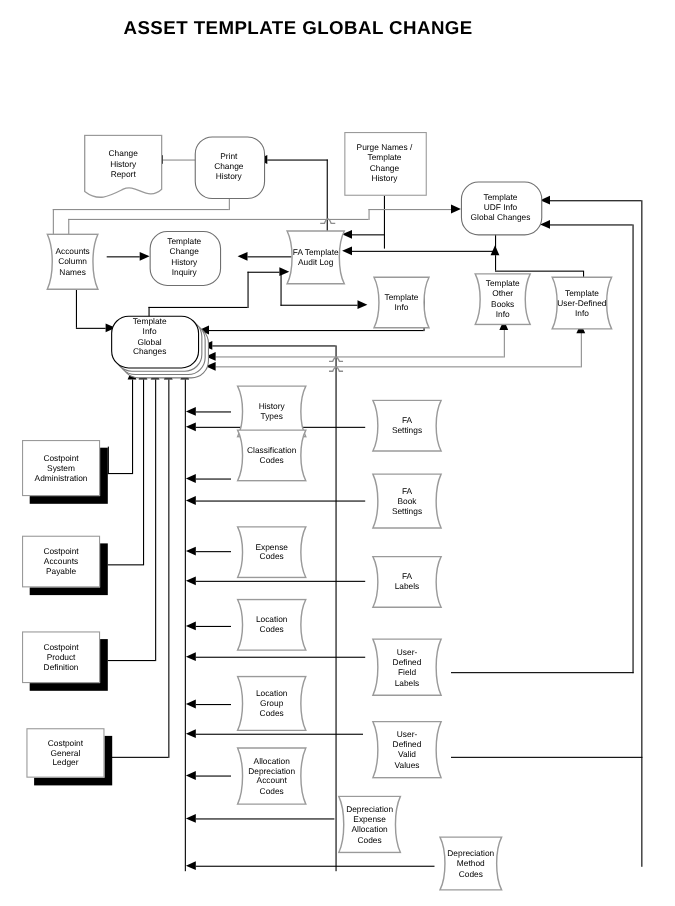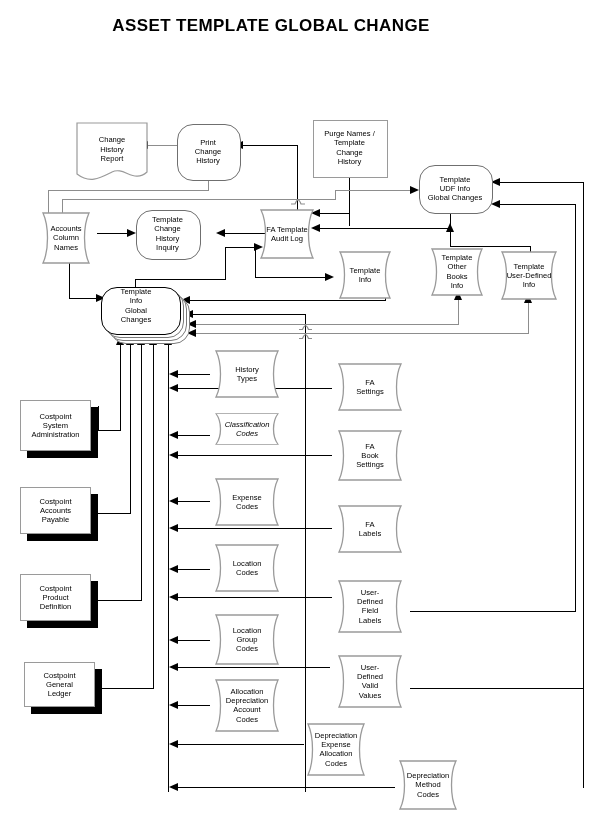--- a/index.html
+++ b/index.html
@@ -400,21 +400,21 @@
   </div>
 
   <div class="node store" style="left:208px;top:350px;width:78px;height:48px;">
     <svg viewBox="0 0 78 48" preserveAspectRatio="none">
       <path d="M8,1 L70,1 C64,13 64,35 70,47 L8,47 C14,35 14,13 8,1 Z" fill="#ffffff" stroke="#9a9a9a" stroke-width="1.3"></path>
     </svg>
     <div class="lbl">History
 Types</div>
   </div>
 
-  <div class="node store" style="left:208px;top:413px;width:78px;height:32px;font-style:italic;">
+  <div class="node store" style="left:208px;top:390px;width:78px;height:48px;">
     <svg viewBox="0 0 78 48" preserveAspectRatio="none">
       <path d="M8,1 L70,1 C64,13 64,35 70,47 L8,47 C14,35 14,13 8,1 Z" fill="#ffffff" stroke="#9a9a9a" stroke-width="1.3"></path>
     </svg>
     <div class="lbl">Classification
 Codes</div>
   </div>
 
   <div class="node store" style="left:208px;top:478px;width:78px;height:48px;">
     <svg viewBox="0 0 78 48" preserveAspectRatio="none">
       <path d="M8,1 L70,1 C64,13 64,35 70,47 L8,47 C14,35 14,13 8,1 Z" fill="#ffffff" stroke="#9a9a9a" stroke-width="1.3"></path>

